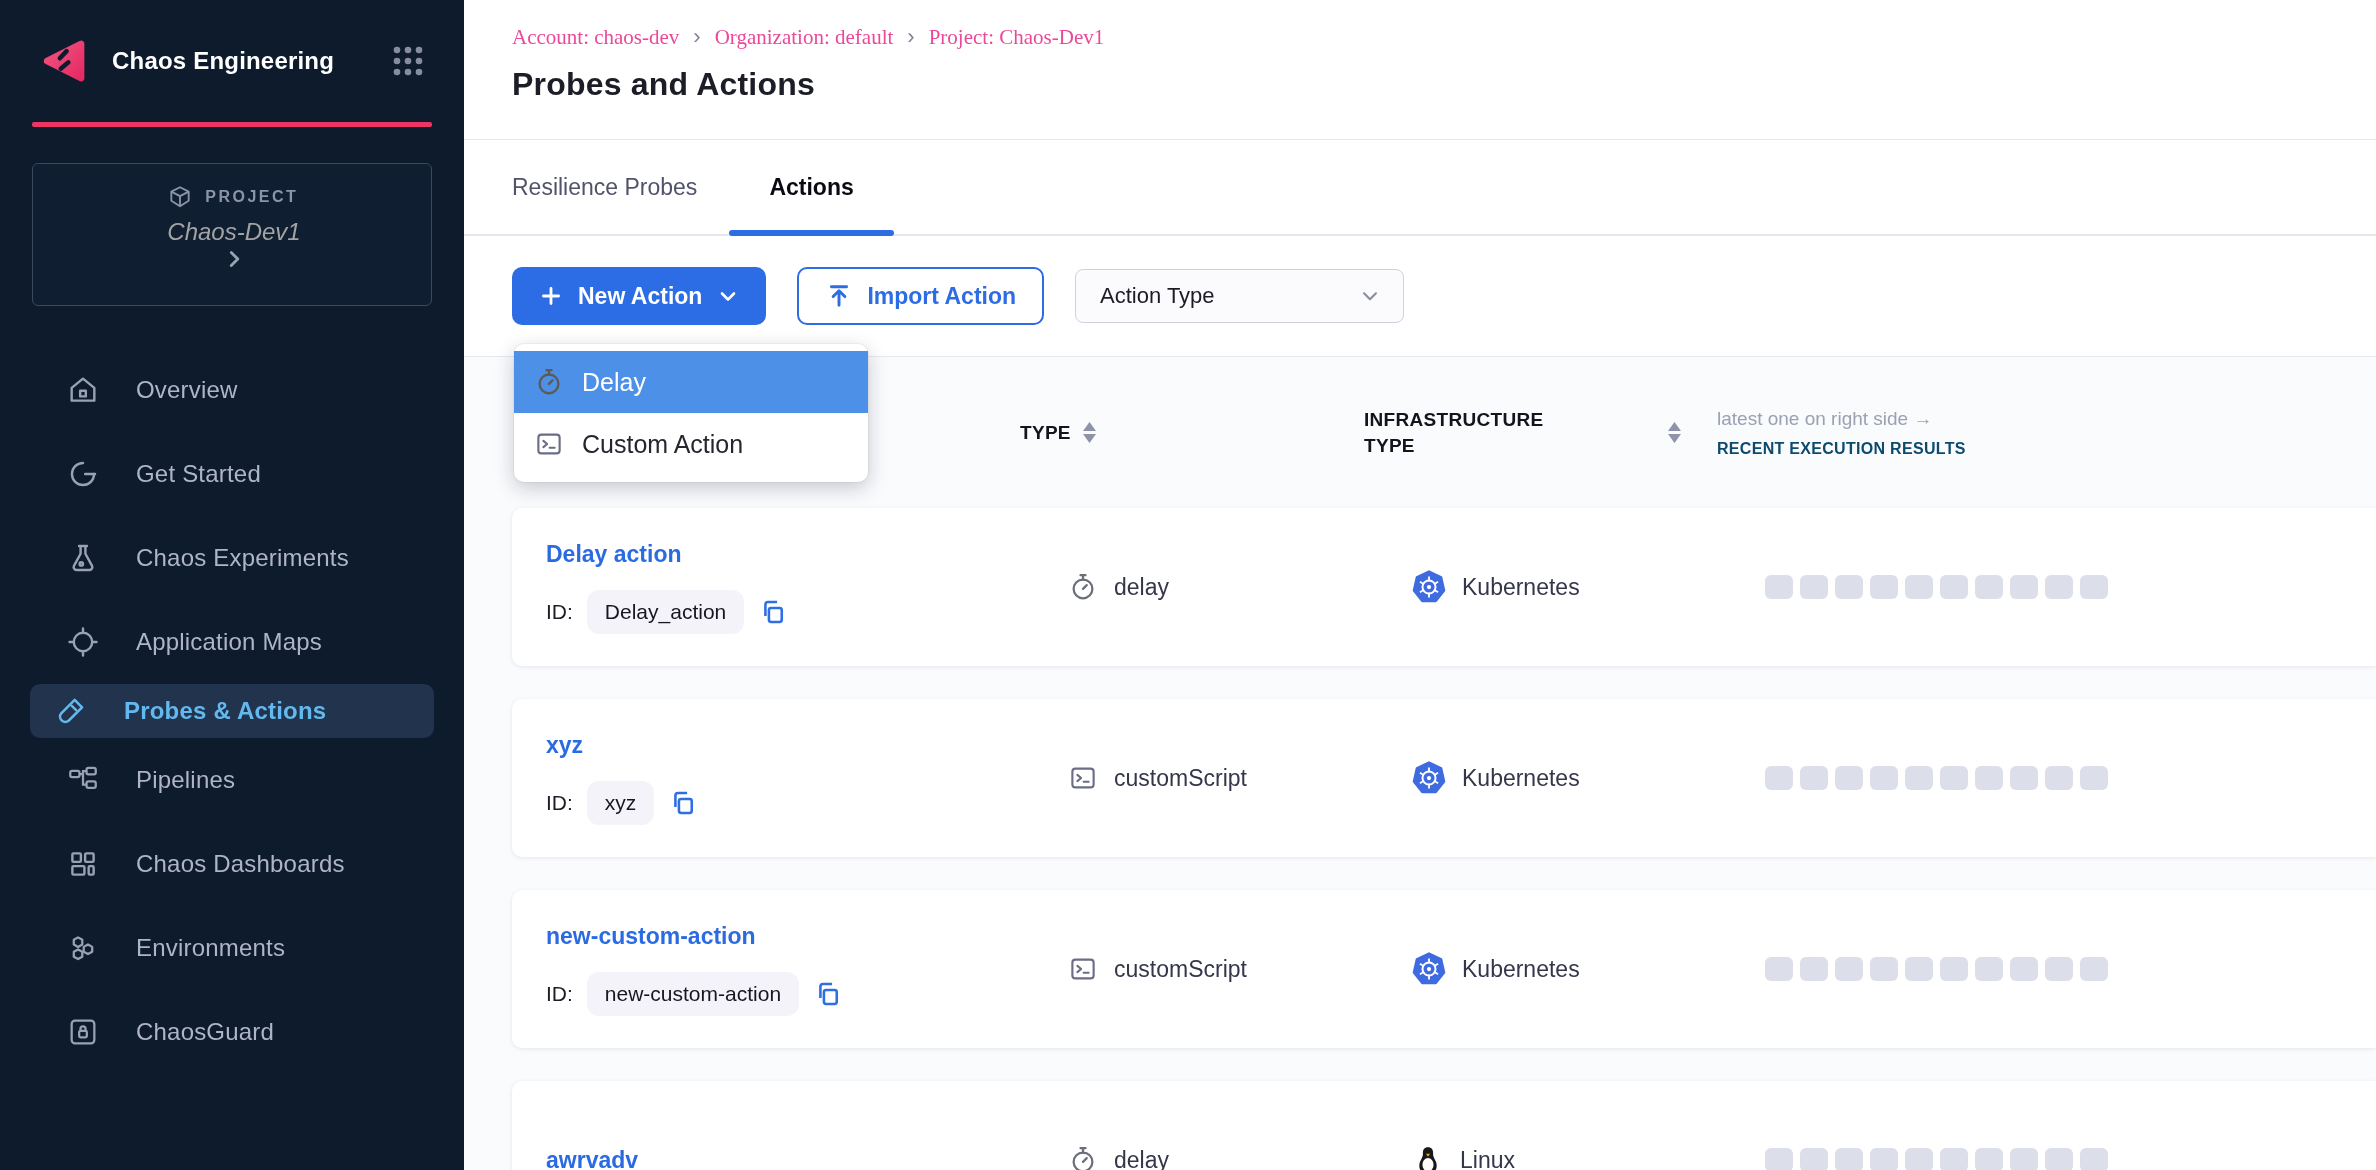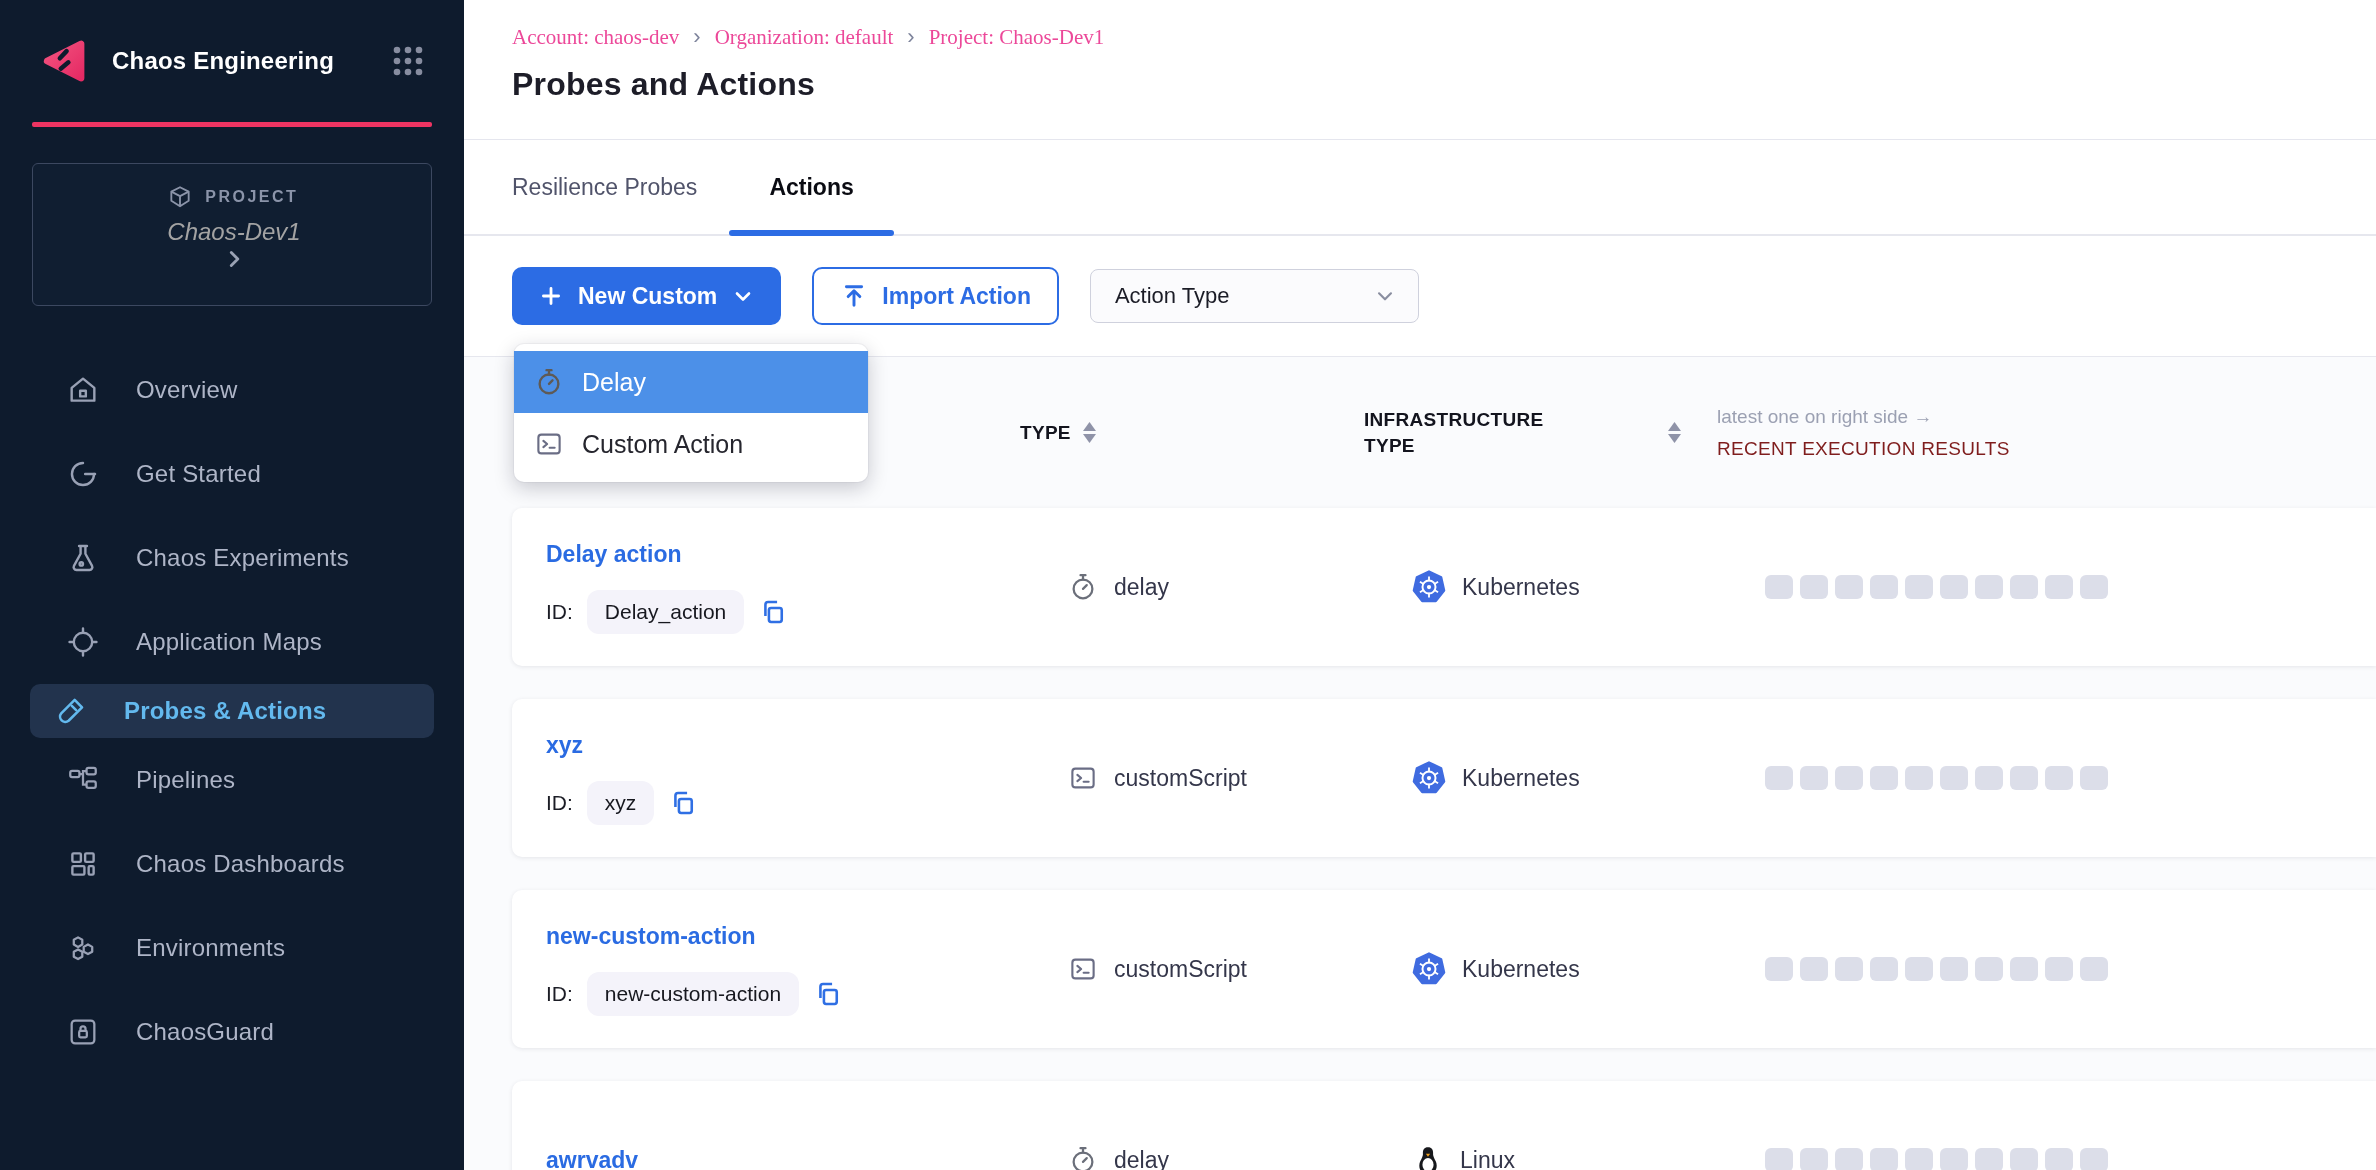--- a/index.html
+++ b/index.html
@@ -56,21 +56,21 @@
   
   .table-area { flex:1; background:#fafbfd; overflow:hidden; }
   .grid-cols { display:grid; grid-template-columns:556px 344px 353px 1fr; }
   .table-head { height:151px; align-items:center; padding-right:20px; }
   .th { display:flex; align-items:center; gap:12px; font-size:19px; font-weight:700; color:#13141e; letter-spacing:.3px; }
   .th .th-label { max-width:230px; line-height:1.35; }
   .th-infra { padding-right:36px; }
   .th-infra .sort { margin-left:auto; }
   .col-results { display:flex; flex-direction:column; gap:10px; }
   .results-note { font-size:19px; color:#9ba0b2; }
-  .results-title { font-size:19px; font-weight:400; color:#7f1d1d; letter-spacing:.3px; }
+  .results-title { font-size:16px; font-weight:700; color:#0c4a6e; letter-spacing:.3px; }
   .sort { display:flex; flex-direction:column; gap:3px; cursor:pointer; }
 
   .card { background:#fff; border-radius:10px 0 0 10px; margin:0 0 33px 48px; height:158px; box-shadow:0 1px 4px rgba(40,41,61,.10);
     align-items:center; cursor:pointer; }
   .cell-name { padding-left:34px; display:flex; flex-direction:column; gap:22px; }
   .row-link { color:#2a6be2; font-size:23px; font-weight:700; cursor:pointer; }
   .id-row { display:flex; align-items:center; gap:14px; }
   .id-label { font-size:21px; color:#1c1d26; }
   .id-chip { background:#f4f3fa; border-radius:12px; height:44px; display:flex; align-items:center; padding:0 18px; font-size:21px; color:#17181f; }
   .copy-btn { width:30px; height:30px; cursor:pointer; display:flex; align-items:center; justify-content:center; }
@@ -232,21 +232,21 @@
     <div class="tabbar">
       <div class="tab">Resilience Probes</div>
       <div class="tab active">Actions</div>
     </div>
 
     <div class="toolbar">
       <button class="btn-primary">
         <svg viewBox="0 0 24 24" width="26" height="26" fill="none" stroke="#fff" stroke-width="2.6" stroke-linecap="round">
           <path d="M12 5 V19 M5 12 H19"></path>
         </svg>
-        <span>New Custom</span>
+        <span>New Action</span>
         <svg viewBox="0 0 24 24" width="24" height="24" fill="none" stroke="#fff" stroke-width="2.6" stroke-linecap="round" stroke-linejoin="round">
           <path d="M6 9.5 L12 15.5 L18 9.5"></path>
         </svg>
       </button>
 
       <button class="btn-outline">
         <svg viewBox="0 0 24 24" width="28" height="28" fill="none" stroke="#2c6ce4" stroke-width="2.5" stroke-linecap="round" stroke-linejoin="round">
           <path d="M5.5 4 H18.5"></path>
             <path d="M12 20 V8 M7 12.5 L12 7.5 L17 12.5"></path>
         </svg>

